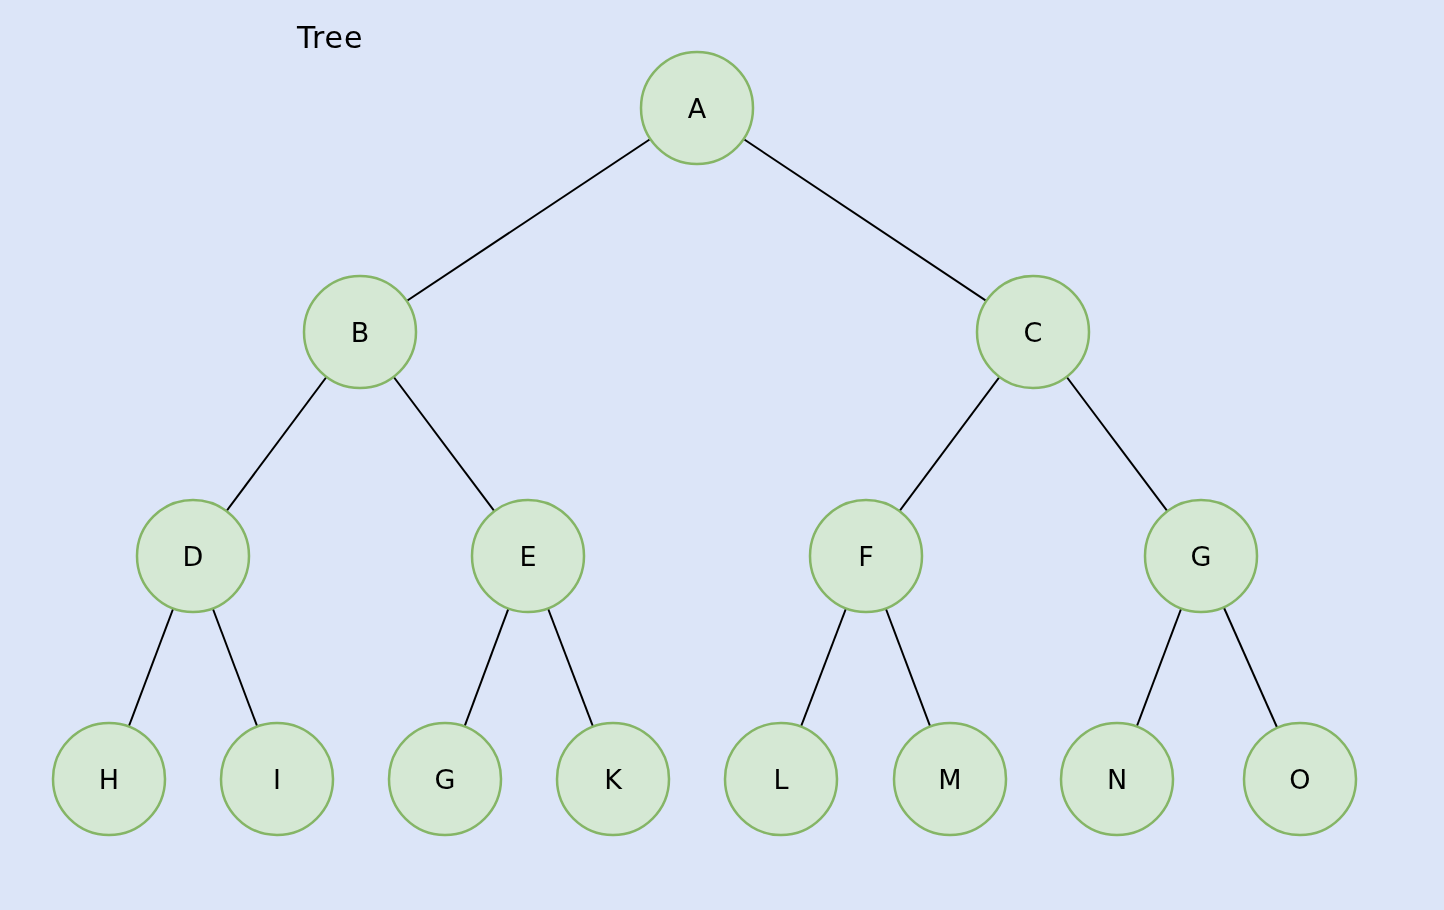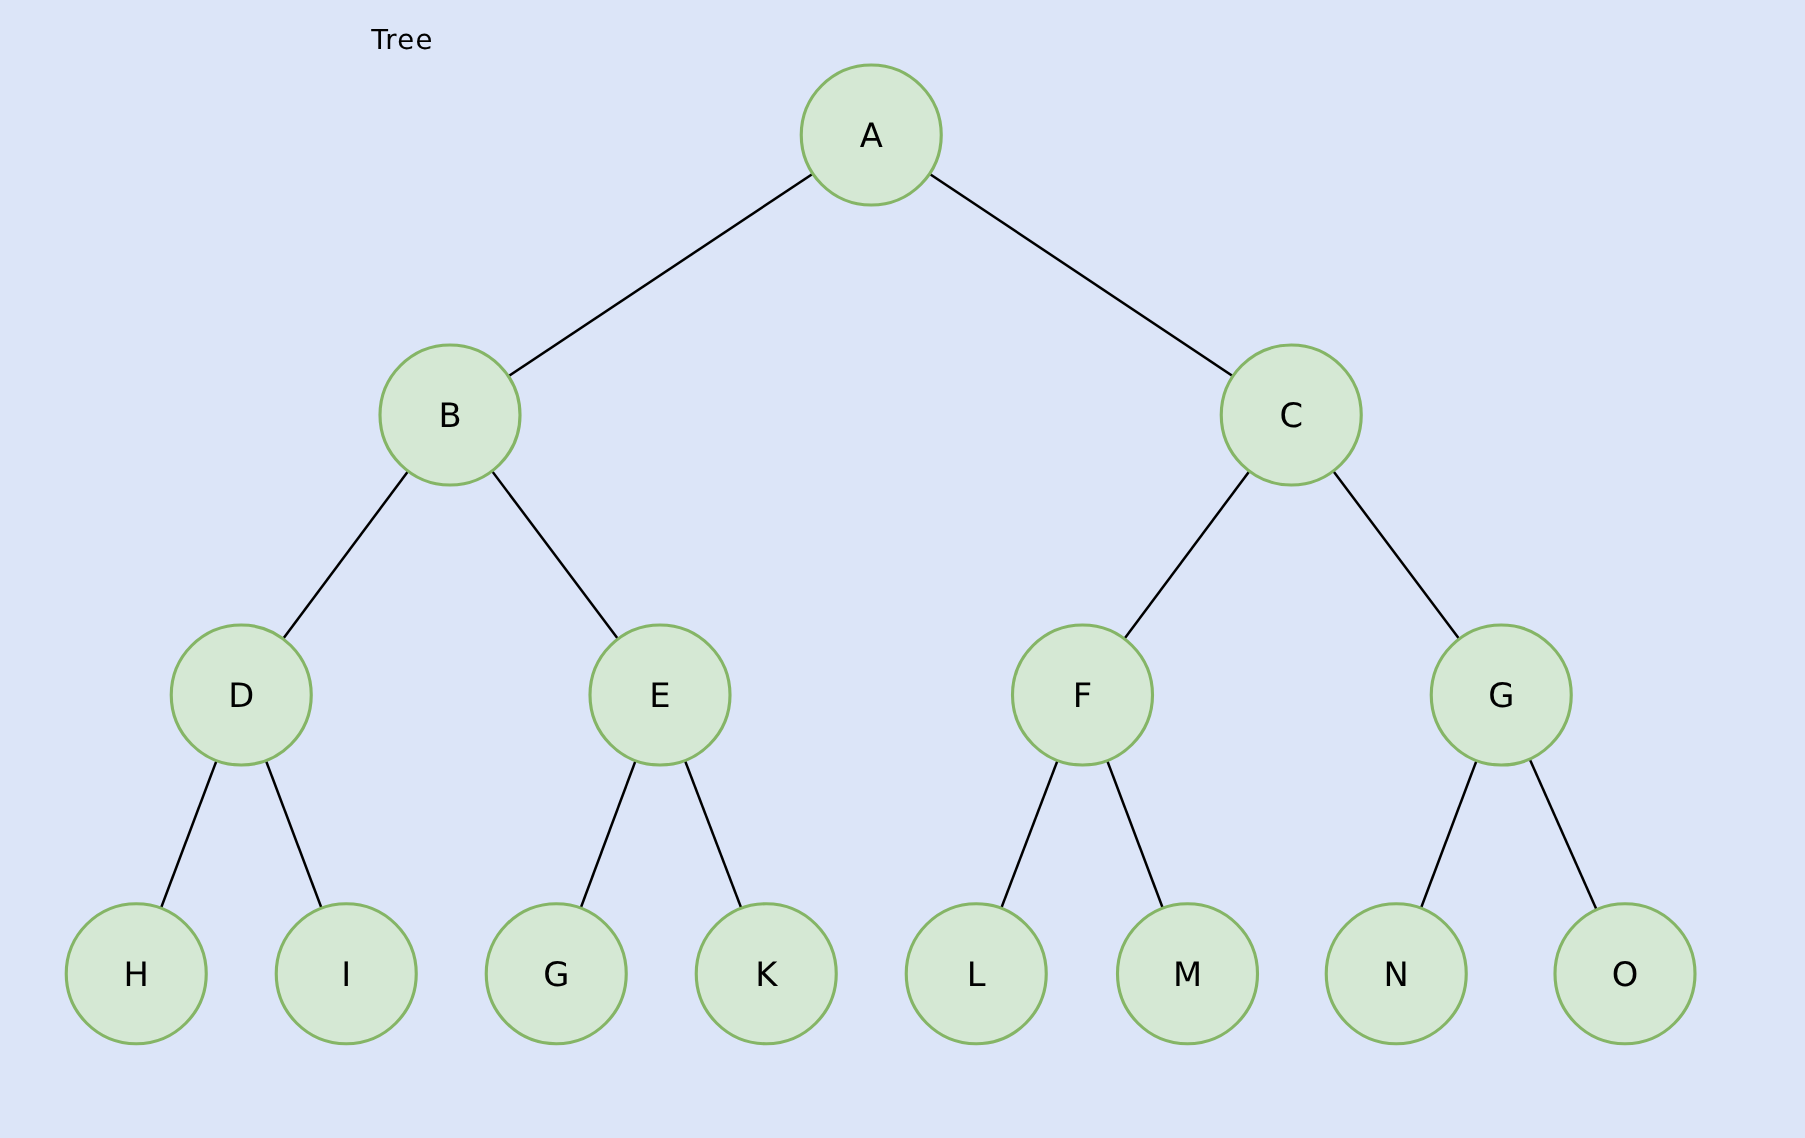--- a/index.html
+++ b/index.html
@@ -12,21 +12,21 @@
   }
   .canvas {
     position: relative;
     width: 1444px;
     height: 910px;
   }
   .diagram-title {
     position: absolute;
     left: 297px;
     top: 20px;
-    font-size: 22px;
+    font-size: 30px;
     letter-spacing: 1px;
     color: #000000;
     user-select: none;
   }
   svg.tree-svg {
     position: absolute;
     left: 0;
     top: 0;
   }
   svg.tree-svg text {

